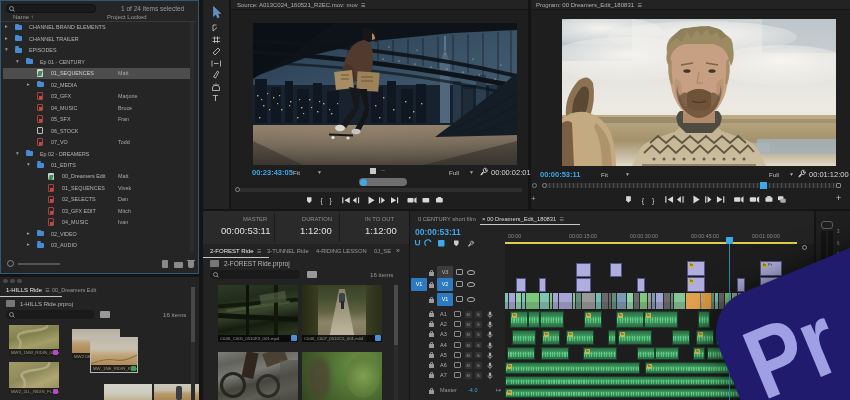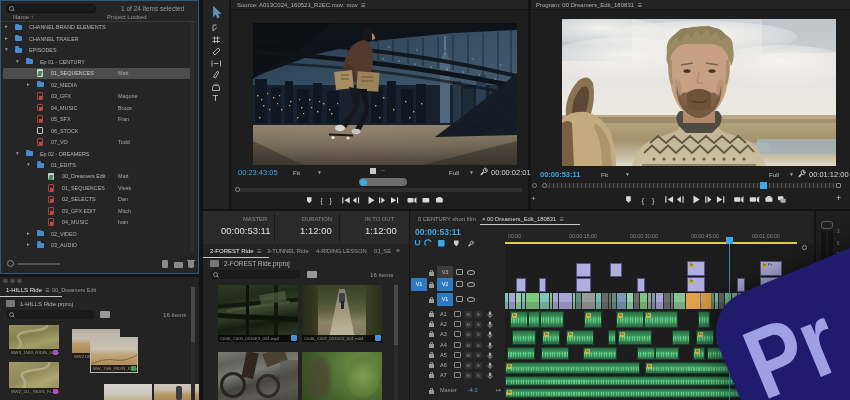--- a/index.html
+++ b/index.html
@@ -306,21 +306,21 @@
 <path d="M106 66 Q110 76 112 86 L108 96 Q104 102 102 106 L107 108 Q112 100 115 92 L116 84 Q114 72 114 66 Z" fill="#141519"></path>
 <ellipse cx="87" cy="105" rx="5" ry="3.2" fill="#d8d8d4"></ellipse>
 <ellipse cx="103" cy="108.5" rx="4.5" ry="2.8" fill="#c4c4c0"></ellipse>
 <path d="M76 110.5 L100 111.5 L100 113.5 L76 112.5 Z" fill="#17171a"></path>
 <circle cx="80" cy="114.5" r="1.6" fill="#e8e8e4"></circle>
         <circle cx="95" cy="115" r="1.6" fill="#dcdcd8"></circle>
 </g>
 <path d="M0 118 L50 142 L0 142 Z" fill="#2a2622" opacity="0.45"></path>
 <path d="M264 118 L264 142 L170 142 Z" fill="#262320" opacity="0.45"></path>
 </svg>
-    <div class="txt" style="left:7px;top:168px;font-size:7.5px;font-weight:normal;color:#3da9e8;">00:23:43:05</div>
+    <div class="txt" style="left:21px;top:168px;font-size:7.5px;font-weight:bold;color:#3da9e8;">00:23:43:05</div>
     <div class="txt" style="left:62px;top:168.5px;font-size:6.2px;color:#c0c0c0;">Fit</div>
     <div class="txt" style="left:86px;top:168.5px;font-size:5px;color:#aaa;">▼</div>
     <div class="abs" style="left:139px;top:168px;width:6px;height:6px;background:#c8c8c8;"></div>
     <div class="txt" style="left:150px;top:167px;font-size:6px;color:#888;">--</div>
     <div class="txt" style="left:218px;top:168.5px;font-size:6.2px;color:#c0c0c0;">Full</div>
     <div class="txt" style="left:238px;top:168.5px;font-size:5px;color:#aaa;">▼</div>
     <svg class="abs" style="left:248px;top:167px;" width="9" height="9" viewBox="0 0 9 9">
       <path d="M1.5 7.5 L4.5 4.5 M4.5 4.5 Q3.5 2.5 5 1.5 Q6 0.8 7.2 1.5 L6 3 L6.8 3.8 L8.2 2.6 Q8.6 4 7.6 5 Q6.5 6 5 5.2 L2.3 8.2 Z" stroke="#c8c8c8" stroke-width="0.9" fill="none"></path>
     </svg>
     <div class="txt" style="left:260px;top:168px;font-size:7.5px;color:#d8d8d8;">00:00:02:01</div>

